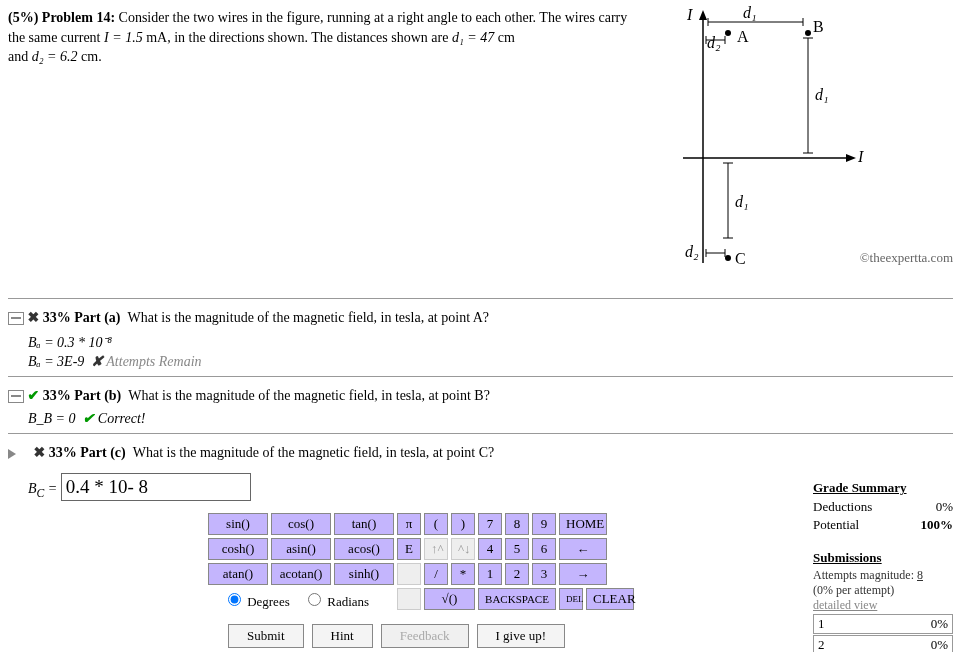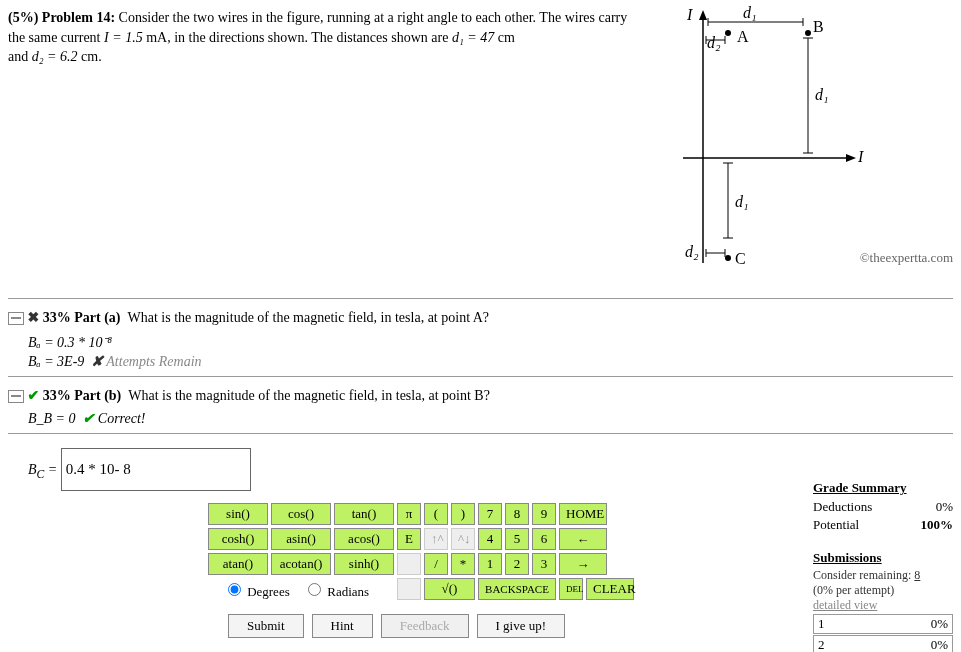--- a/index.html
+++ b/index.html
@@ -66,36 +66,36 @@
   }
   .answer-box-row {
     margin: 8px 0 12px 20px;
   }
   .answer-box-row .var {
     font-style: italic;
   }
   .answer-input {
     border: 1px solid #666;
     font-family: inherit;
-    font-size: 15px;
-    padding: 12px 4px;
+    font-size: 19px;
+    padding: 2px 4px;
     width: 180px;
   }
   .keypad-wrapper {
     margin-left: 200px;
     margin-top: 8px;
   }
   .keypad-row {
     display: flex;
     gap: 3px;
     margin-bottom: 3px;
   }
   .kp-btn {
     border: 1px solid #888;
-    background: #bef264;
+    background: #c4b5fd;
     font-family: "Times New Roman", serif;
     font-size: 13px;
     height: 22px;
     cursor: pointer;
     text-align: center;
     box-sizing: border-box;
   }
   .kp-func { width: 60px; }
   .kp-sm { width: 24px; }
   .kp-med { width: 48px; }
@@ -258,20 +258,27 @@
 <div class="part-b-line">
   <span>B_B = 0</span>
   &nbsp;<span class="chk-green">✔</span>
   <span class="bold">Correct!</span>
 </div>
 
 <hr class="sep">
 
 <div class="part-c-row">
   <div class="answer-area">
+    <div class="part-header">
+      <span class="icon tri-icon"></span>
+      <span class="x-dark">✖</span>
+      <span class="pct">33%</span>
+      <span class="pct-label">Part (c)</span>
+      &nbsp;<span>What is the magnitude of the magnetic field, in tesla, at point C?</span>
+    </div>
     <div class="answer-box-row">
       <span class="var">B<sub>C</sub> = </span>
       <input class="answer-input" value="0.4 * 10- 8" style="">
     </div>
 
     <div class="keypad-wrapper">
       <div class="keypad-row">
         <button class="kp-btn kp-func">sin()</button>
         <button class="kp-btn kp-func">cos()</button>
         <button class="kp-btn kp-func">tan()</button>
@@ -334,21 +341,21 @@
       <span>Deductions</span>
       <span>0%</span>
     </div>
     <div class="side-row">
       <span>Potential</span>
       <b>100%</b>
     </div>
     <br>
     <h4>Submissions</h4>
     <div class="side-sub">
-      <span>Consider remaining:</span>
+      <span>Attempts magnitude:</span>
       <u>8</u>
     </div>
     <div class="side-sub">(0% per attempt)</div>
     <div class="side-detailed">detailed view</div>
     <div class="side-row bordered">
       <span>1</span>
       <span>0%</span>
     </div>
     <div class="side-row bordered">
       <span>2</span>

